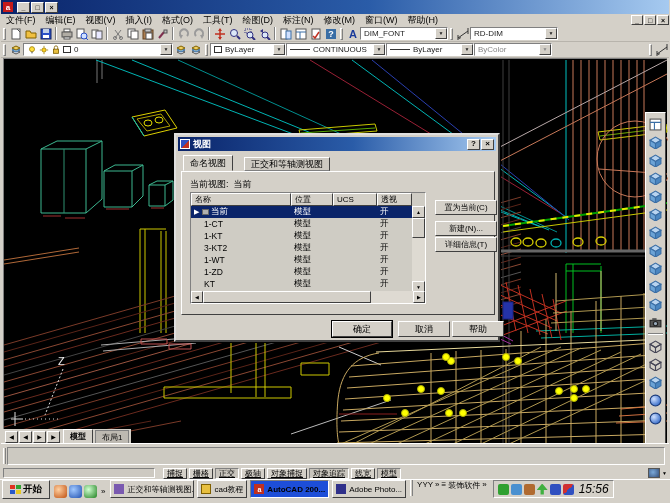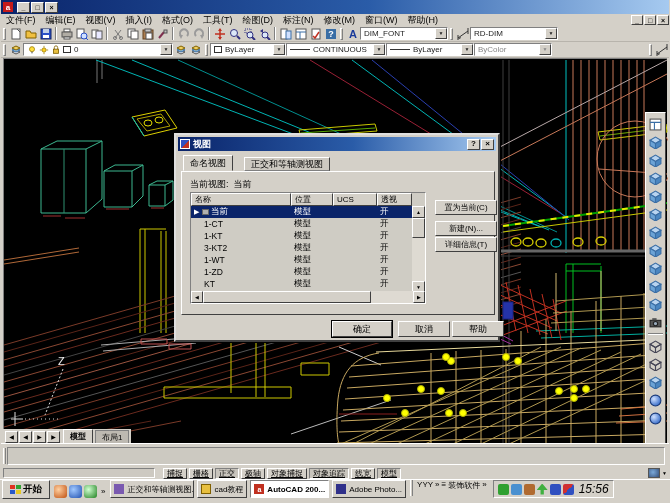--- a/index.html
+++ b/index.html
@@ -116,21 +116,21 @@
   .flag{width:11px;height:10px;display:grid;grid-template-columns:5px 5px;grid-template-rows:4px 4px;gap:1px;}
   .flag i{display:block;} .f1{background:#e03020;} .f2{background:#30a030;} .f3{background:#2858c8;} .f4{background:#e8c820;}
   #qlaunch{display:flex;align-items:center;margin-left:4px;gap:2px;}
   .qicon{width:13px;height:13px;border-radius:3px;}
   .q1{background:radial-gradient(circle at 35% 35%,#ffd0a0,#c05010);}
   .q2{background:radial-gradient(circle at 35% 35%,#a0c8ff,#2050b0);}
   .q3{background:radial-gradient(circle at 35% 35%,#d0ffd0,#208020);}
   .chev{font-size:8px;margin:0 2px;}
   .taskbtn{height:18px;font-size:8px;padding:0 3px;margin-left:3px;display:flex;align-items:center;gap:3px;
     background:#d4d0c8;border:1px solid;border-color:#fff #404040 #404040 #fff;max-width:84px;overflow:hidden;white-space:nowrap;}
-  .taskbtn.active{border-color:#808080 #fff #fff #808080;background:#ffffff;font-weight:bold;}
+  .taskbtn.active{border-color:#808080 #fff #fff #808080;background:#1d4ed8;font-weight:bold;}
   .tico{width:10px;height:10px;flex:none;display:flex;align-items:center;justify-content:center;color:#fff;font-size:7px;font-weight:bold;}
   .tico.acd{background:#7a5ab0;} .tico.fold{background:#e8c040;border:1px solid #806000;}
   .tico.cad{background:#c03020;} .tico.ps{background:#30308a;} .tico.see{background:#208060;}
   .tbdiv{width:3px;height:16px;border-left:1px solid #fff;border-right:1px solid #808080;margin:0 4px;}
   .tblabel{font-size:8px;white-space:nowrap;}
   .tbicon-menu{font-size:8px;margin-right:2px;}
   #tray{margin-left:4px;margin-right:2px;height:18px;display:flex;align-items:center;gap:2px;padding:0 4px;
     border:1px solid;border-color:#808080 #fff #fff #808080;}
   .trico{width:11px;height:11px;border-radius:2px;}
   .tr1{background:#2fa030;} .tr2{background:#4a90d0;} .tr3{background:#b06a30;} .tr4{background:#40b040;clip-path:polygon(50% 0,100% 60%,65% 60%,65% 100%,35% 100%,35% 60%,0 60%);}

